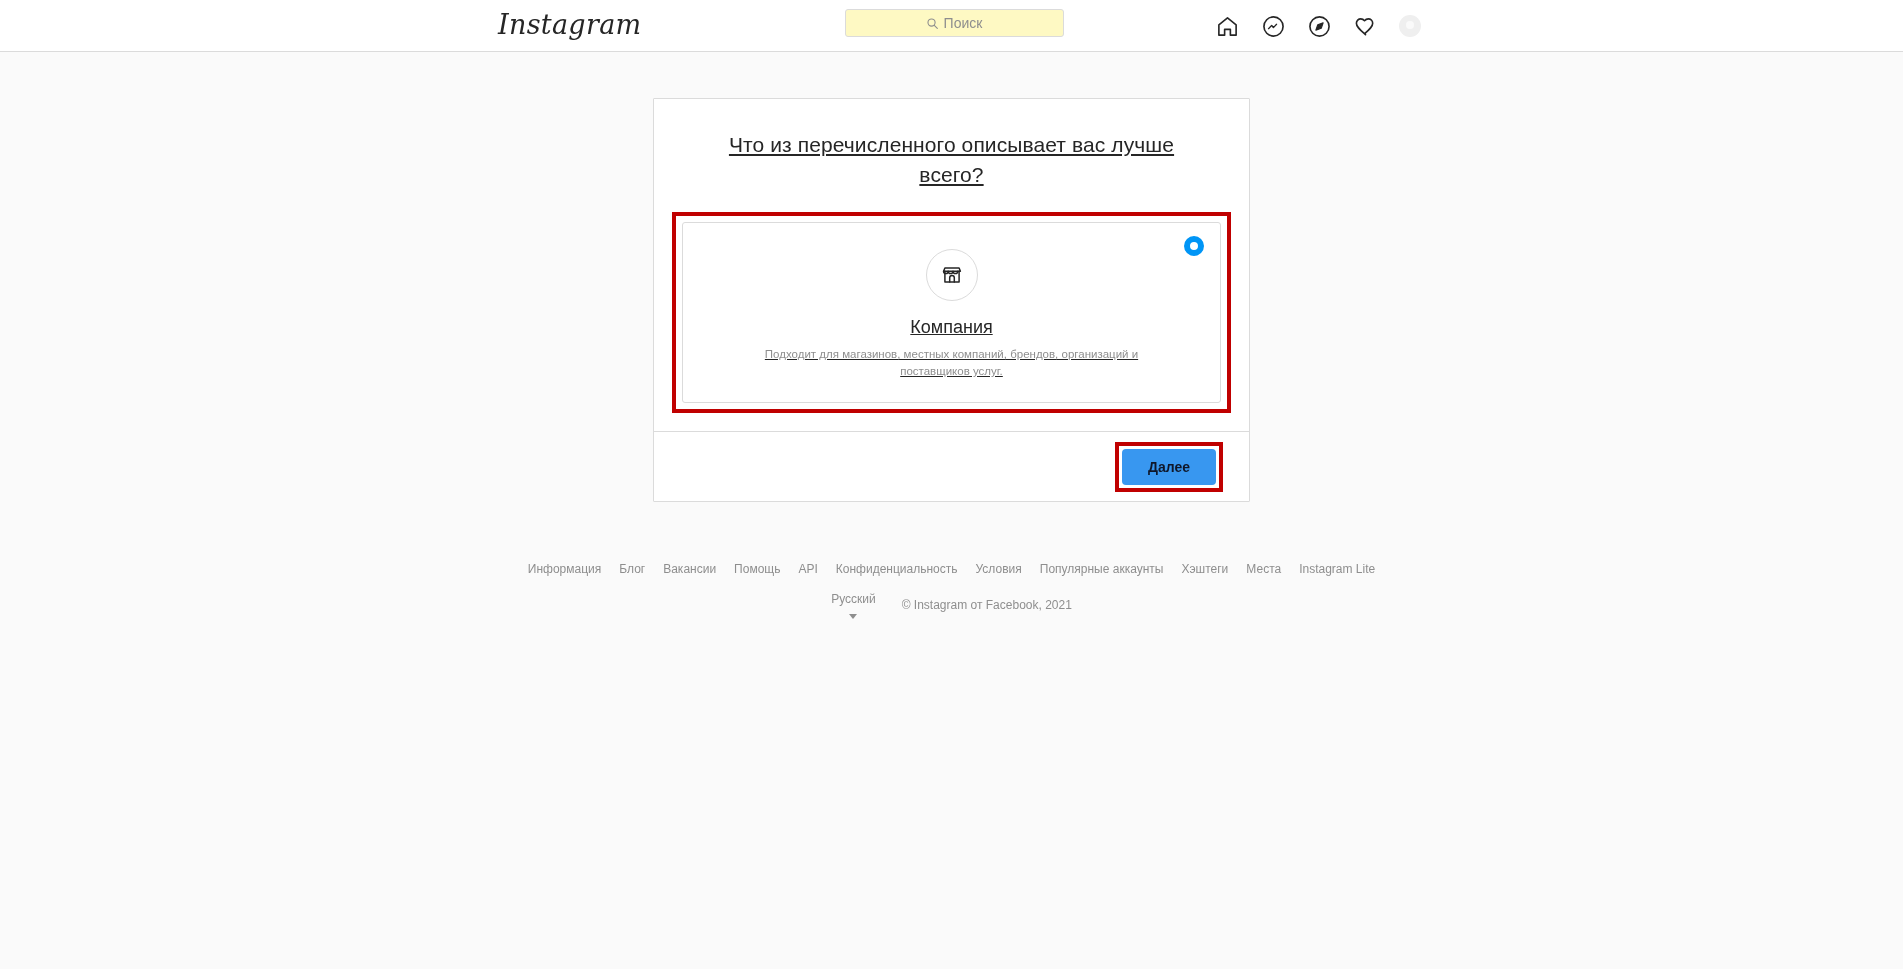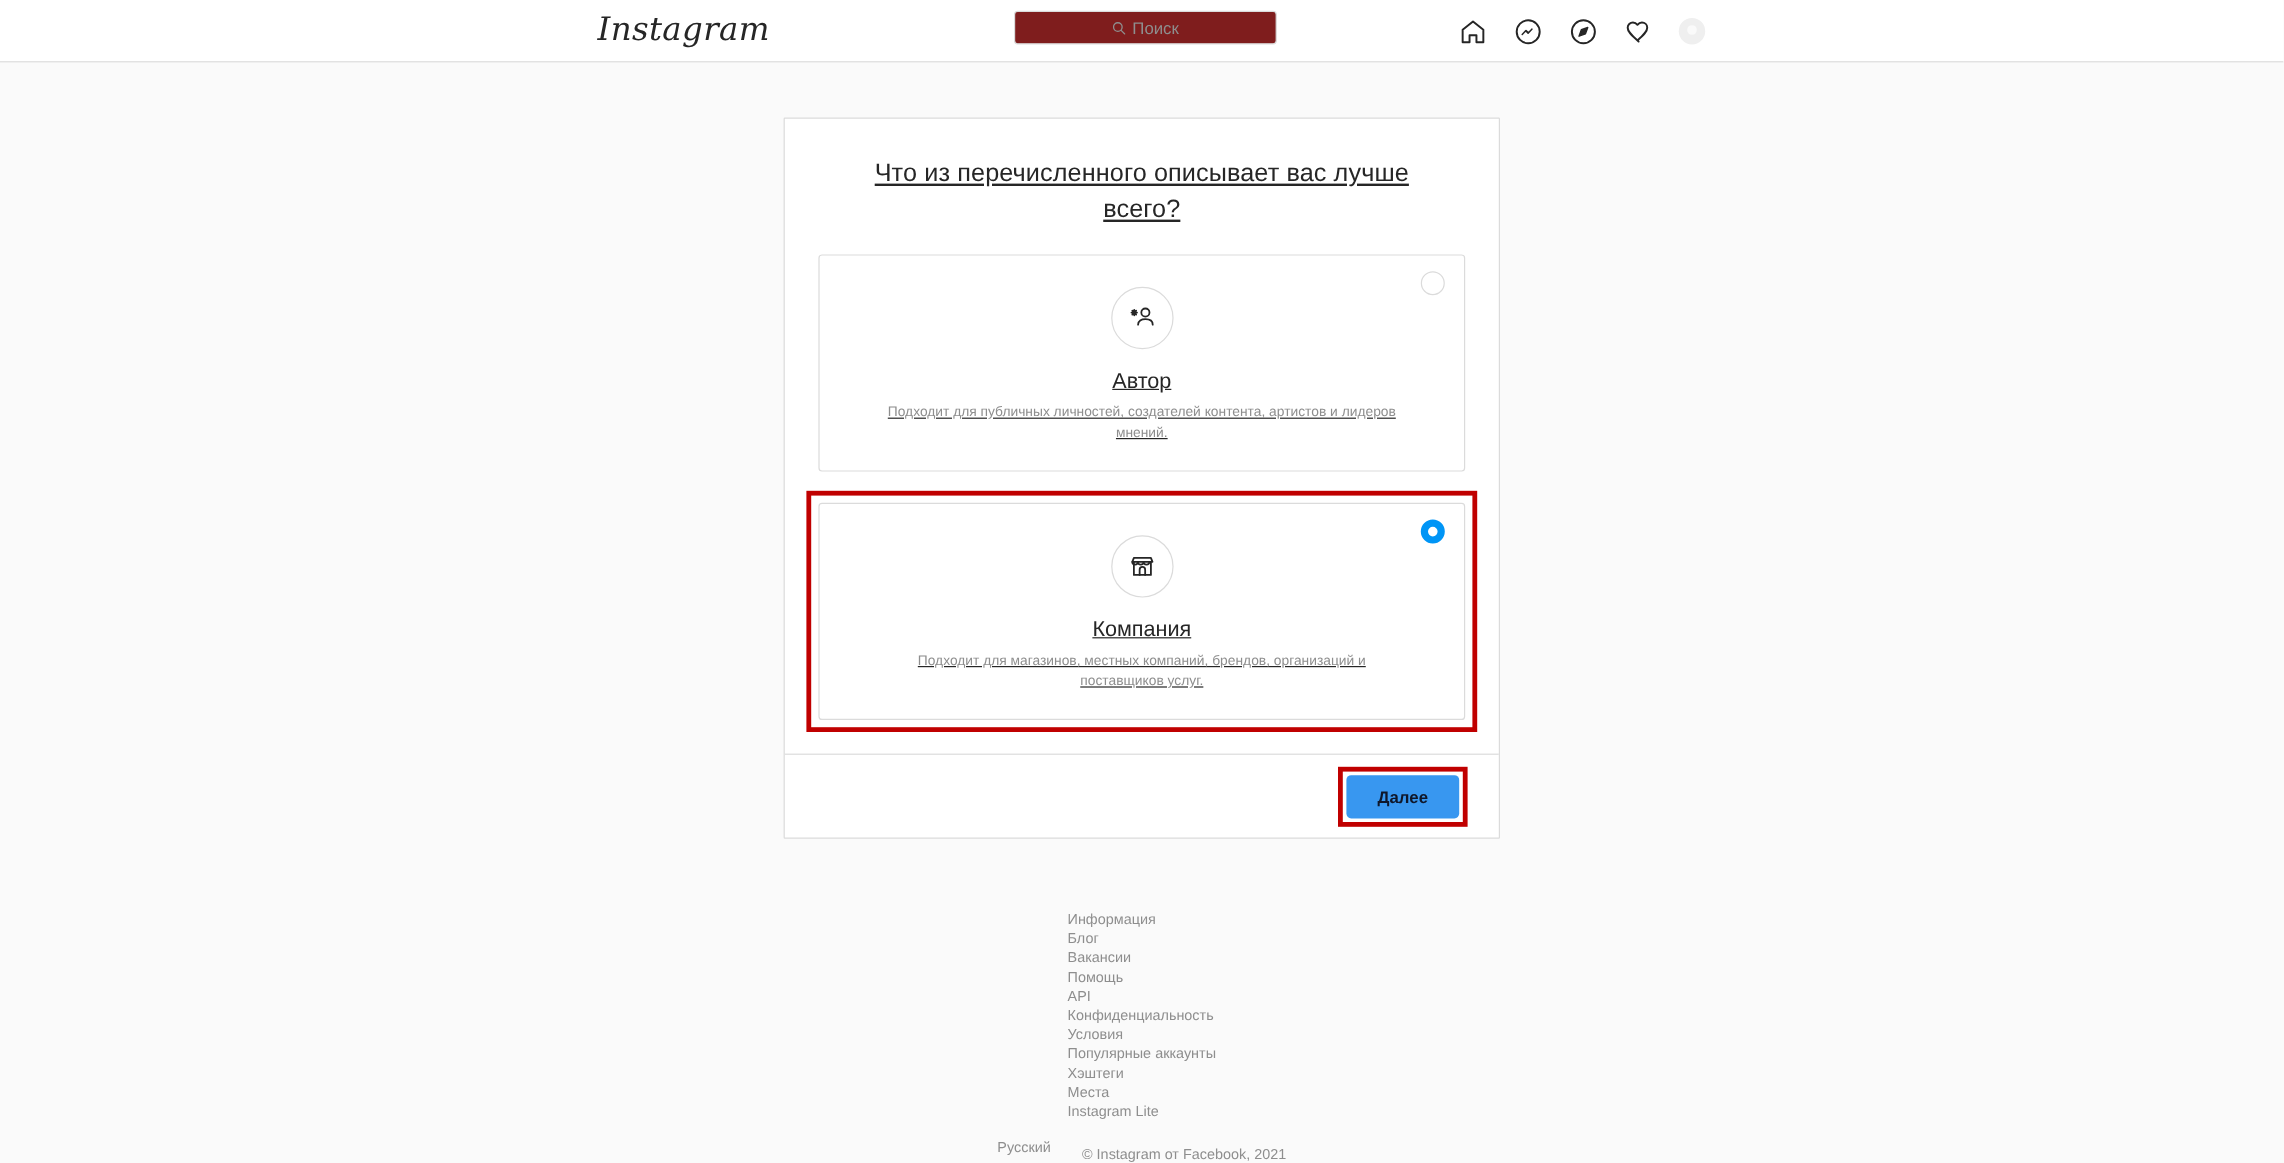--- a/index.html
+++ b/index.html
@@ -43,21 +43,21 @@
     line-height: 32px;
     user-select: none;
     margin-left: 24px;
   }
   .search-box {
     position: absolute;
     left: 845px;
     top: 9px;
     width: 219px;
     height: 28px;
-    background: #7f1d1d;
+    background: #fef9c3;
     border: 1px solid #dbdbdb;
     border-radius: 3px;
     display: flex;
     align-items: center;
     justify-content: center;
     gap: 6px;
   }
   .search-box .placeholder {
     font-size: 14px;
     color: #8e8e8e;
@@ -216,21 +216,20 @@
     display: flex;
     flex-direction: column;
     align-items: center;
     gap: 14px;
   }
   .footer-links {
     display: flex;
     flex-wrap: wrap;
     justify-content: center;
     gap: 0;
-    flex-direction: column;
   }
   .footer-links a {
     font-size: 12px;
     color: #8e8e8e;
     text-decoration: none;
     margin: 0 9px;
     line-height: 16px;
   }
   .footer-bottom {
     display: flex;
@@ -311,32 +310,20 @@
 </div>
 
 <div class="main">
 
   <div class="card">
 
     <div class="card-heading">Что из перечисленного описывает вас лучше всего?</div>
 
     <div class="options">
 
-      <div class="option">
-        <div class="radio off"></div>
-        <div class="option-icon-wrap">
-          <svg width="24" height="24" viewBox="0 0 24 24" fill="none" stroke="#262626" stroke-width="1.5" stroke-linecap="round" stroke-linejoin="round">
-            <circle cx="14.5" cy="7.5" r="3.4"></circle>
-            <path d="M8.4 17.6c0-3.3 2.7-4.6 6.1-4.6s6.1 1.3 6.1 4.6"></path>
-            <path d="M5.2 5.2v4.6M2.9 7.5h4.6M3.6 5.9l3.2 3.2M6.8 5.9L3.6 9.1"></path>
-          </svg>
-        </div>
-        <div class="option-title">Автор</div>
-        <div class="option-desc">Подходит для публичных личностей, создателей контента, артистов и лидеров мнений.</div>
-      </div>
 
       <div class="annotated-option">
         <div class="option">
           <div class="radio on"></div>
           <div class="option-icon-wrap">
             <svg width="24" height="24" viewBox="0 0 24 24" fill="none" stroke="#262626" stroke-width="1.5" stroke-linecap="round" stroke-linejoin="round">
               <path d="M3.6 8.2h16.8l-1.3-3.3H4.9z"></path>
               <path d="M4.9 8.2v10.9h14.2V8.2"></path>
               <path d="M9.7 19.1v-4.4a2.3 2.3 0 014.6 0v4.4"></path>
               <path d="M3.6 8.2c0 1.4 1 2.4 2.3 2.4s2.3-1 2.3-2.4M8.2 8.2c0 1.4 1.1 2.4 2.4 2.4s2.4-1 2.4-2.4M13 8.2c0 1.4 1.1 2.4 2.4 2.4s2.4-1 2.4-2.4"></path>

